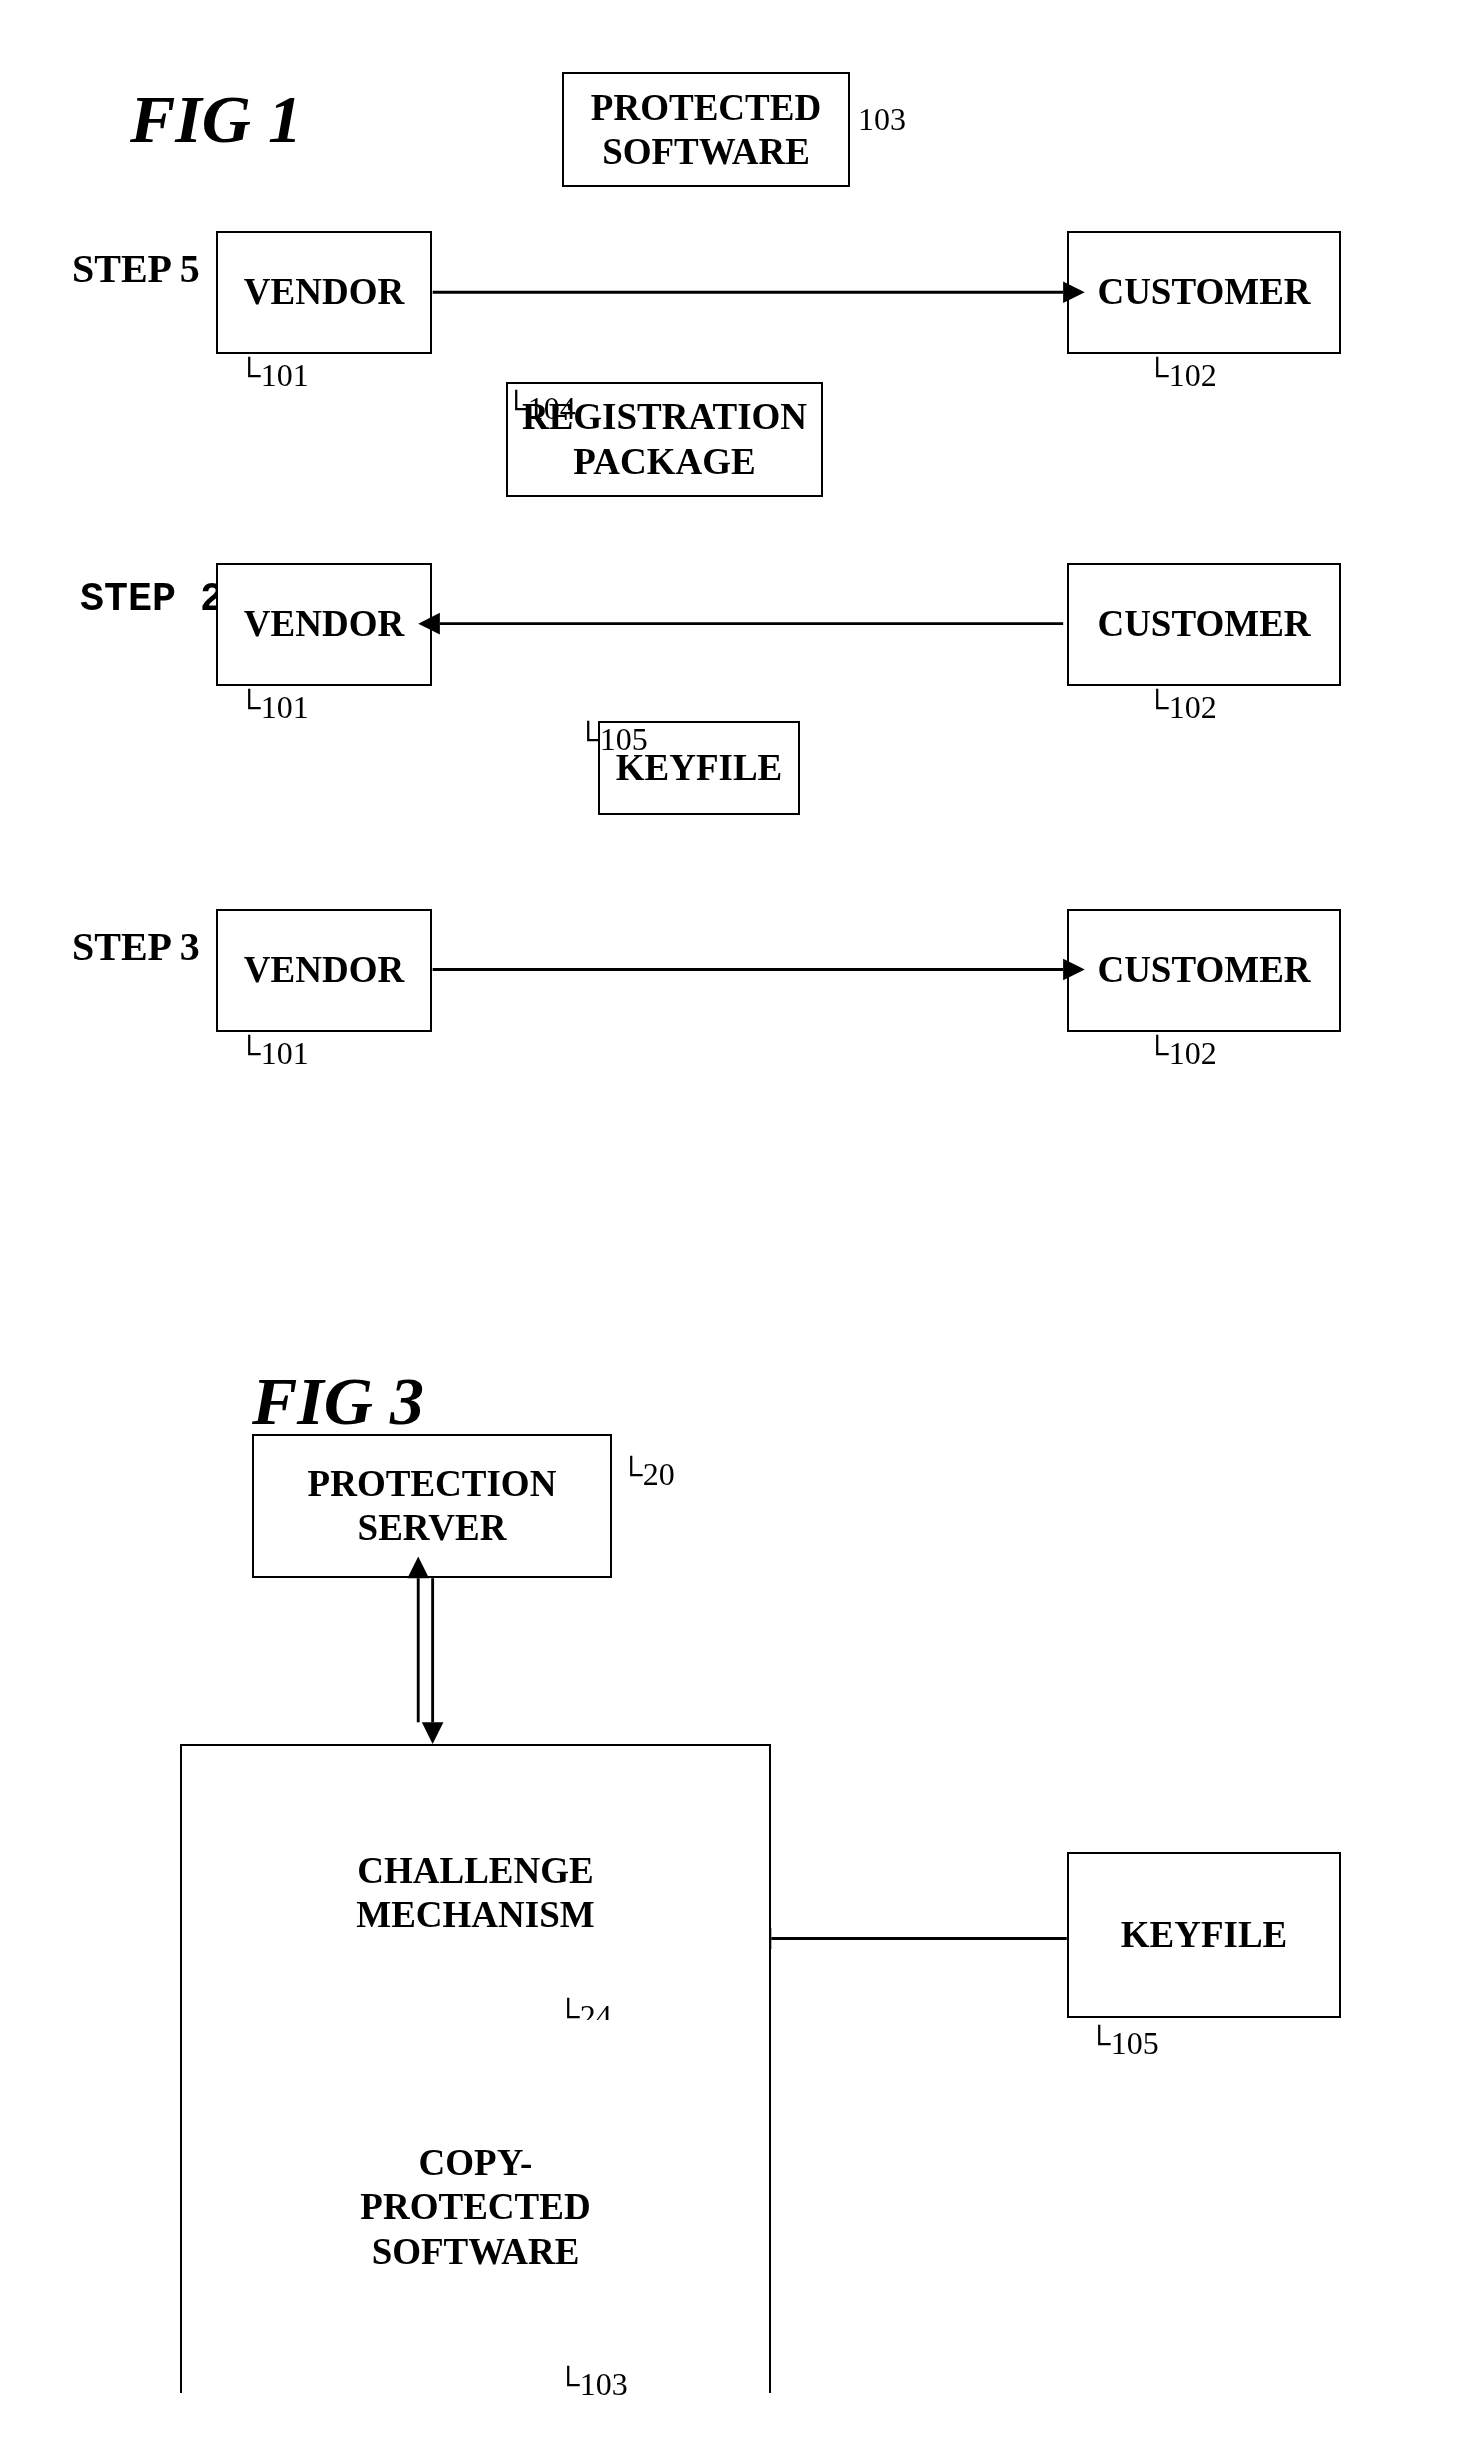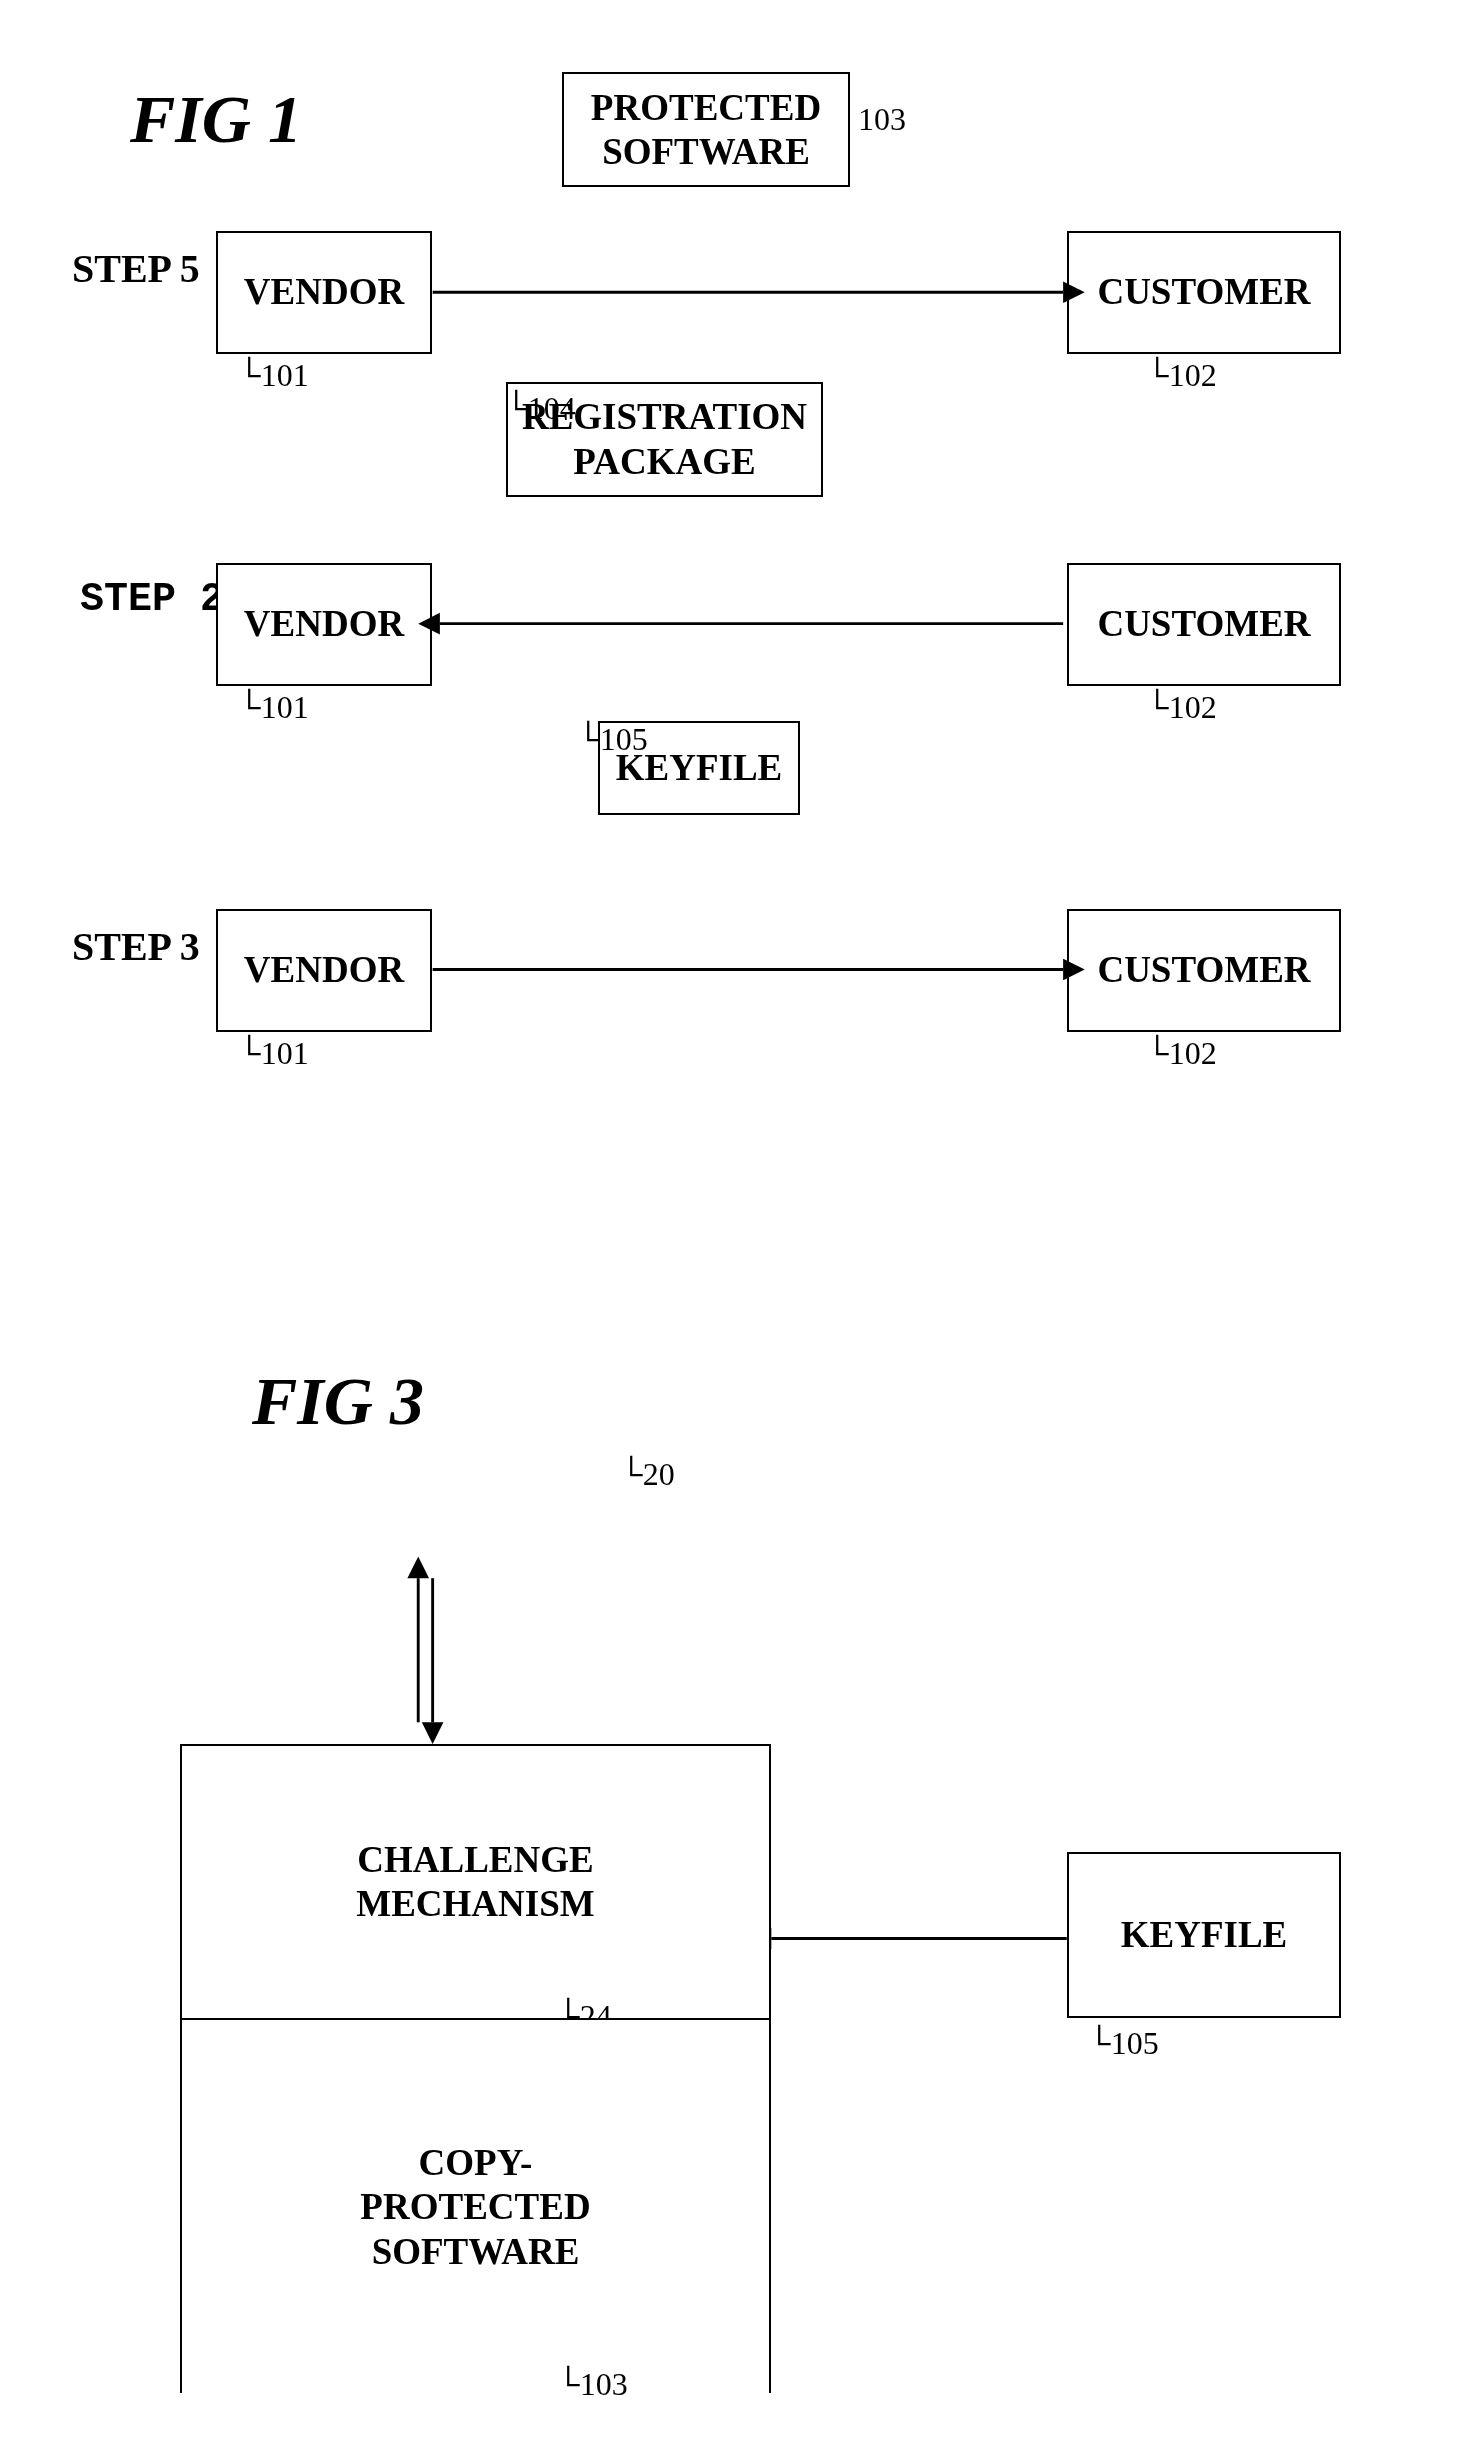--- a/index.html
+++ b/index.html
@@ -162,37 +162,41 @@
       <line x1="500" y1="1265" x2="1375" y2="1265" stroke="#000" stroke-width="4"></line>
       <polygon points="1375,1250 1405,1265 1375,1280" fill="#000"></polygon>
     </svg>
 
   </div>
 
   <div class="fig2-container" style="margin-top:43px;">
 
     <div class="fig-title" style="left:180px; top:0px;">FIG 3</div>
 
+    <div class="diagram-box" style="left:180px; top:72px; width:360px; height:144px;">
+      <span style="white-space:pre-line;">PROTECTION
+SERVER</span>
+    </div>
     <span class="ref-label" style="left:548px; top:94px;">└20</span>
 
     <svg style="position:absolute;left:0;top:0;width:100%;height:100%;overflow:visible;pointer-events:none;" viewBox="0 0 1860 1600" width="1341" height="1153">
 
       <line x1="500" y1="300" x2="500" y2="500" stroke="#000" stroke-width="4"></line>
       <polygon points="485,500 500,530 515,500" fill="#000"></polygon>
 
       <line x1="480" y1="300" x2="480" y2="500" stroke="#000" stroke-width="4"></line>
       <polygon points="465,300 480,270 495,300" fill="#000"></polygon>
 
       <line x1="1380" y1="800" x2="970" y2="800" stroke="#000" stroke-width="4"></line>
       <polygon points="970,785 940,800 970,815" fill="#000"></polygon>
     </svg>
 
     <div class="outer-box" style="left:108px; top:382px; width:591px; height:649px;">
 
-      <div class="inner-box" style="left:0px; top:0px; width:100%; height:274px; border:none; border-bottom: 2.9px solid #000;">
+      <div class="inner-box" style="left:0px; top:11px; width:100%; height:274px; border:none; border-bottom: 2.9px solid #000;">
         <span style="white-space:pre-line;">CHALLENGE
 MECHANISM</span>
       </div>
       <span class="ref-label" style="position:absolute; left:375px; top:252px;">└24</span>
 
       <div class="inner-box" style="left:0px; top:274px; width:100%; height:375px; border:none;">
         <span style="white-space:pre-line;">COPY-
 PROTECTED
 SOFTWARE</span>
       </div>

